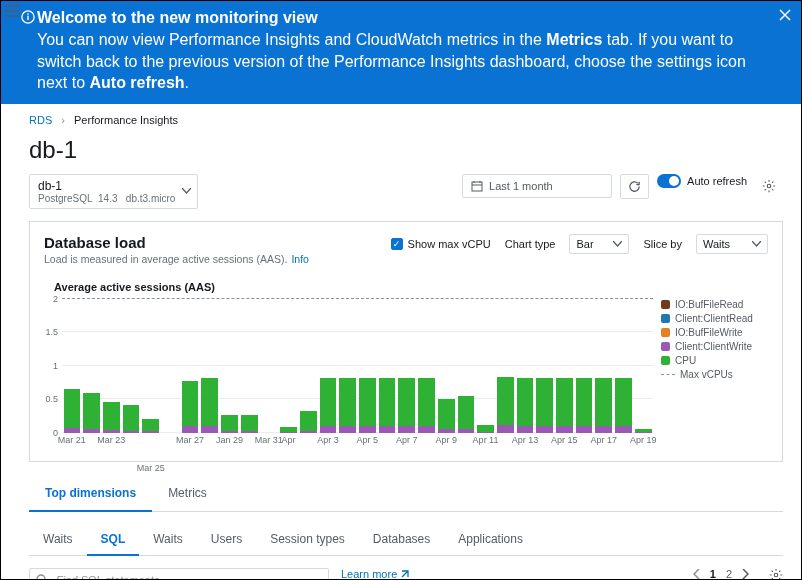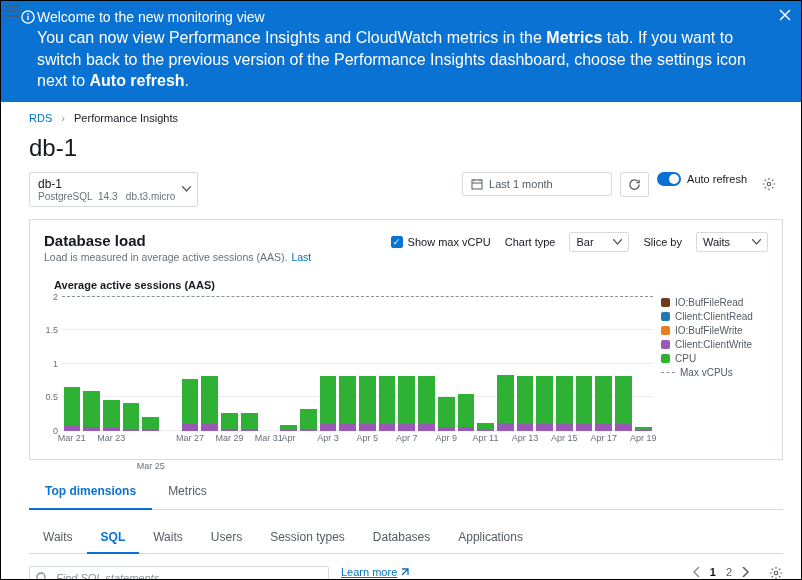--- a/index.html
+++ b/index.html
@@ -6,21 +6,21 @@
     --blue:#0073bb; --blue-dark:#0972d3; --blue-banner:#0972d3;
     --bg:#f2f3f3; --border:#d5dbdb; --text:#16191f; --muted:#687078;
     --green:#2eb135; --purple:#9b59b6; --orange:#c77330; --lblue:#1f77b4;
   }
   *{box-sizing:border-box;font-family:"Amazon Ember","Helvetica Neue",Arial,sans-serif}
   body{margin:0;background:#fff;color:var(--text);font-size:12px;width:802px;height:580px;overflow:hidden;border:1px solid #000;position:relative}
   .hamburger{position:absolute;top:4px;left:4px;cursor:pointer;z-index:10}
   .hamburger svg{stroke:#545b64}
   .banner{background:var(--blue-banner);color:#fff;padding:8px 30px 10px 36px;position:relative}
   .banner .bicon{position:absolute;left:20px;top:9px}
-  .banner-title{font-weight:400;font-size:14px}
+  .banner-title{font-weight:700;font-size:16px}
   .banner-body{font-size:16px;margin-top:2px;line-height:1.35}
   .banner-body b{font-weight:700}
   .banner-close{position:absolute;right:10px;top:8px;cursor:pointer}
   .page{padding:0 18px 0 28px;overflow:hidden}
   .crumbs{margin:10px 0;font-size:11px}
   .crumbs a{color:var(--blue);text-decoration:none}
   .crumbs .sep{color:#879196;margin:0 6px}
   h1{font-size:24px;font-weight:400;margin:4px 0 10px}
   .toprow{display:flex;align-items:flex-start;gap:8px;margin-bottom:12px}
   .dbselect{border:1px solid var(--border);background:#fff;min-width:160px;padding:4px 22px 4px 8px;position:relative;border-radius:2px}
@@ -157,21 +157,21 @@
           <circle cx="8" cy="8" r="2" fill="none" stroke="#545b64" stroke-width="1.3"></circle>
           <path d="M8 1v2M8 13v2M1 8h2M13 8h2M3 3l1.4 1.4M11.6 11.6L13 13M13 3l-1.4 1.4M4.4 11.6L3 13" stroke="#545b64" stroke-width="1.3"></path>
         </svg>
     </div>
   </div>
 
   <div class="panel">
     <div class="panel-head">
       <div class="ph-left">
         <div class="pt">Database load</div>
-        <div class="psub"><span>Load is measured in average active sessions (AAS).</span><a href="#">Last</a></div>
+        <div class="psub"><span>Load is measured in average active sessions (AAS).</span><a href="#">Info</a></div>
       </div>
       <div class="ph-right">
         <label class="checkbox">
             <span class="cb">✓</span>
             <span>Show max vCPU</span>
           </label>
         <span>Chart type</span>
         <div class="sel"><span>Bar</span><span class="caret">
               <svg width="9" height="6">
                 <path d="M0 0l4.5 5L9 0" fill="none" stroke="#545b64" stroke-width="1.3"></path>
@@ -317,21 +317,21 @@
             <div class="bar">
               <div class="seg" style="height: 3.35px; background: rgb(46, 177, 53);"></div>
               <div class="seg" style="height: 0.67px; background: rgb(155, 89, 182);"></div>
             </div>
           </div>
         <div class="xaxis" id="xaxis">
             <span style="left: 1.66667%;">Mar 21</span>
             <span style="left: 8.33333%;">Mar 23</span>
             <span style="left: 15%; margin-top: 28px;">Mar 25</span>
             <span style="left: 21.6667%;">Mar 27</span>
-            <span style="left: 28.3333%;">Mar 29</span>
+            <span style="left: 28.3333%;">Jan 29</span>
             <span style="left: 35%;">Mar 31</span>
             <span style="left: 38.3333%;">Apr</span>
             <span style="left: 45%;">Apr 3</span>
             <span style="left: 51.6667%;">Apr 5</span>
             <span style="left: 58.3333%;">Apr 7</span>
             <span style="left: 65%;">Apr 9</span>
             <span style="left: 71.6667%; text-align: center;">Apr 11</span>
             <span style="left: 78.3333%;">Apr 13</span>
             <span style="left: 85%;">Apr 15</span>
             <span style="left: 91.6667%;">Apr 17</span>

